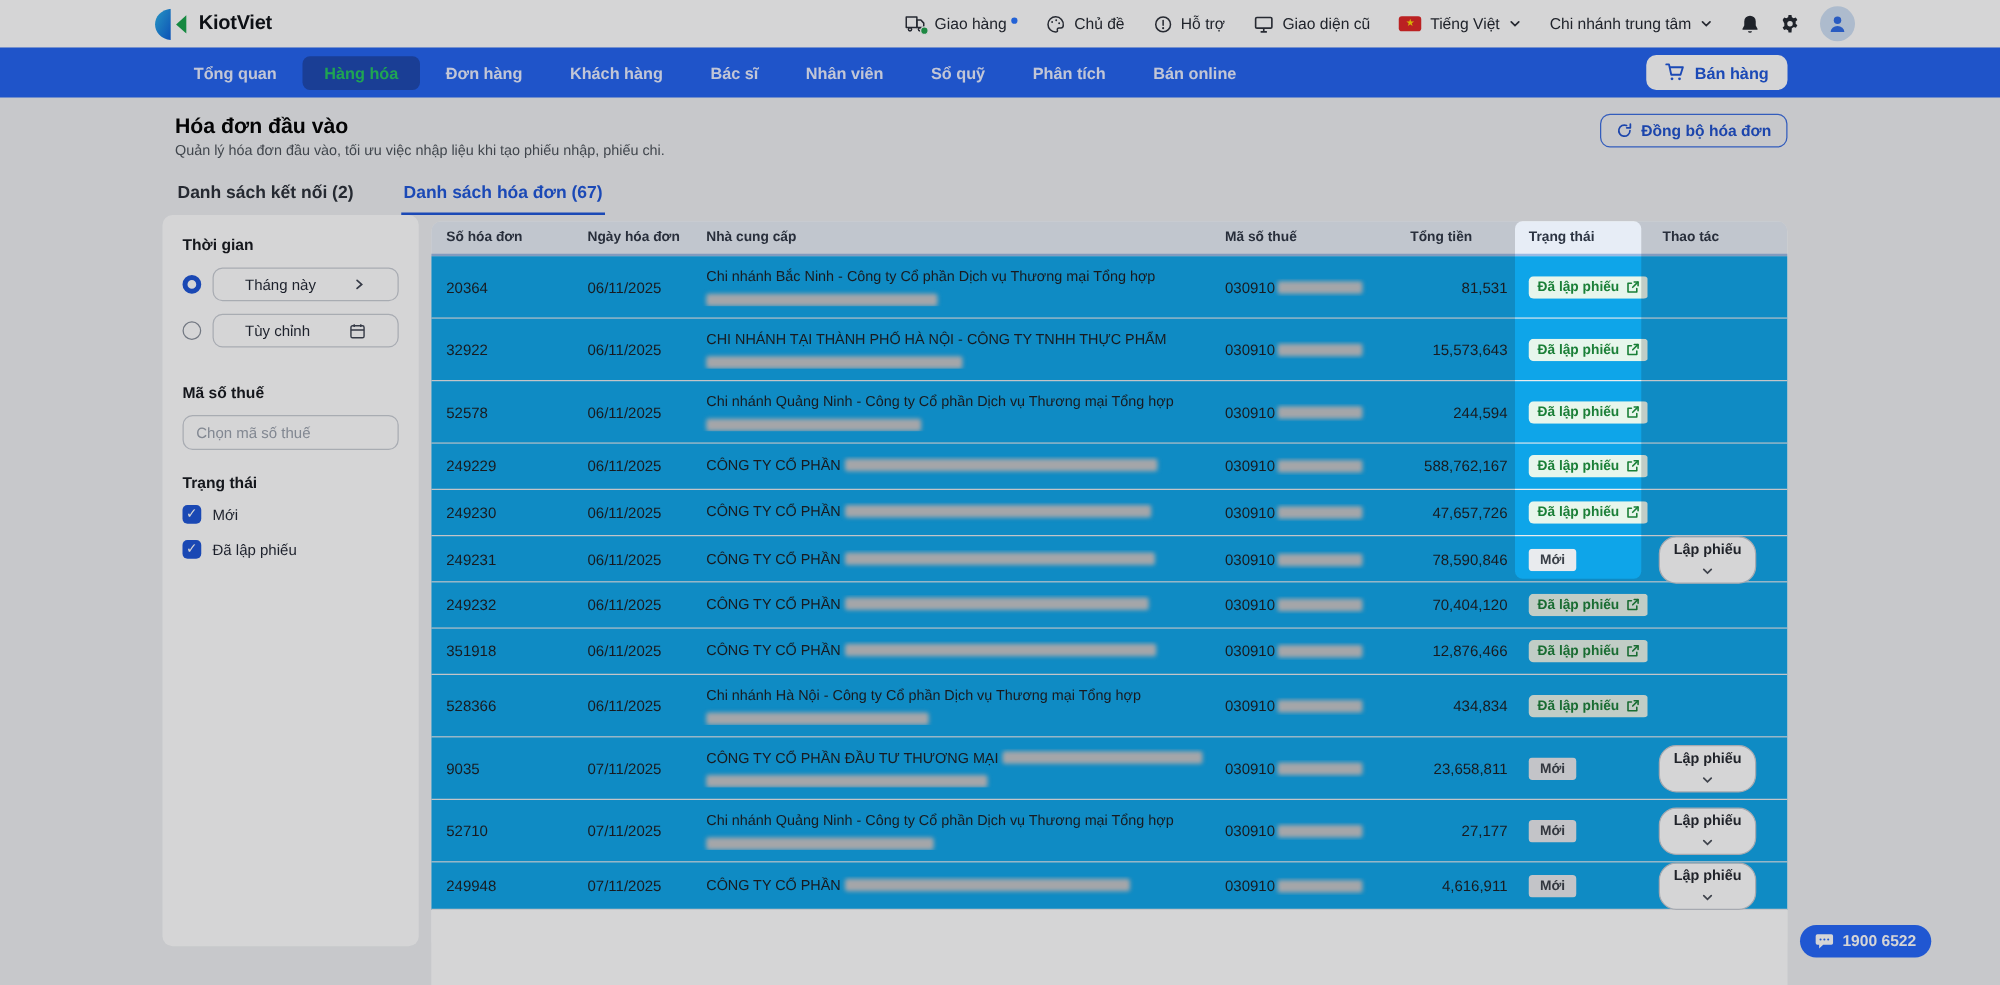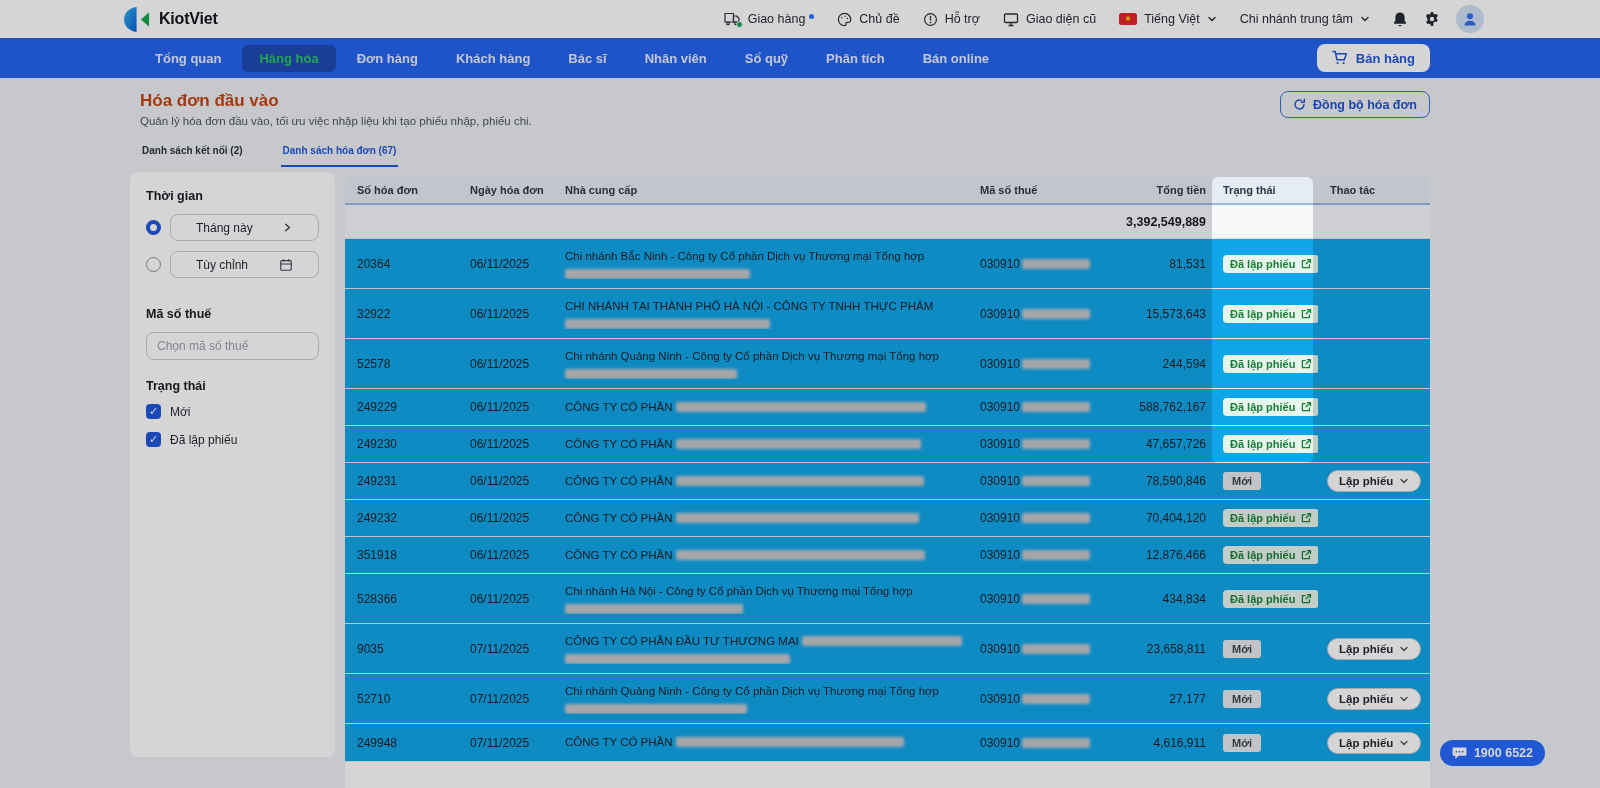--- a/index.html
+++ b/index.html
@@ -23,27 +23,27 @@
 
   
   .nav { height:40px; background:#2162f0; display:flex; align-items:center; padding:0 170px 0 138px; }
   .nav-items { display:flex; align-items:center; gap:4px; }
   .nav-item { color:#e8edff; font-size:13px; font-weight:600; padding:6px 17px; border-radius:6px; cursor:pointer; white-space:nowrap; }
   .nav-item.active { background:#1b47b0; color:#22c55e; }
   .sell-btn { margin-left:auto; background:#ffffff; color:#1d55d8; border:none; height:28px; padding:0 15px; border-radius:8px; font-size:13px; font-weight:700; display:inline-flex; align-items:center; gap:8px; cursor:pointer; font-family:inherit; }
 
   
   .page-head { display:flex; align-items:flex-start; padding:13px 170px 0 140px; }
-  .page-title { font-size:17px; font-weight:700; color:#c2410c; }
+  .page-title { font-size:17px; font-weight:700; color:#000000; }
   .page-sub { font-size:11.5px; color:#4b5158; margin-top:4px; }
   .sync-btn { margin-left:auto; background:transparent; border:1.5px solid #3a6ce0; color:#1e50cc; height:27px; padding:0 12px; border-radius:8px; font-size:12.5px; font-weight:700; display:inline-flex; align-items:center; gap:7px; cursor:pointer; font-family:inherit; }
 
   
   .tabs { display:flex; gap:36px; margin:14px 170px 0 140px; }
-  .tab { font-size:10px; font-weight:600; color:#2a2f37; padding:4px 2px 9px; cursor:pointer; border-bottom:2.5px solid transparent; }
+  .tab { font-size:14px; font-weight:600; color:#2a2f37; padding:4px 2px 9px; cursor:pointer; border-bottom:2.5px solid transparent; }
   .tab.active { color:#1d55d8; border-bottom-color:#1d55d8; }
 
   
   .main { position:absolute; left:130px; right:170px; top:172px; bottom:0; display:flex; gap:10px; align-items:flex-start; }
 
   
   .filter { width:205px; background:#ffffff; border-radius:8px; padding:17px 16px; height:585px; flex:none; }
   .f-head { font-size:12.5px; font-weight:700; color:#15181d; margin-bottom:11px; }
   .f-row { display:flex; align-items:center; gap:9px; margin-bottom:10px; }
   .radio { width:15px; height:15px; border-radius:50%; flex:none; cursor:pointer; }
@@ -55,33 +55,33 @@
   .f-gap { height:19px; }
   .cb-row { display:flex; align-items:center; gap:9px; margin-bottom:13px; }
   .checkbox { width:15px; height:15px; border-radius:4px; background:#1b53d6; color:#fff; font-size:11px; line-height:15px; text-align:center; cursor:pointer; flex:none; }
   .cb-label { font-size:12px; color:#1f2430; }
 
   
   .table-card { flex:1; background:#ffffff; border-radius:8px 8px 0 0; margin-top:5px; height:611px; overflow:hidden; }
   .tr { display:grid; grid-template-columns:113px 95px 415px 132px 111px 107px 1fr; align-items:center; }
   .th-row { height:28px; background:#e7edf6; border-bottom:2px solid #99b9e3; }
   .th { font-size:11px; font-weight:700; color:#2c3442; padding-left:12px; white-space:nowrap; }
-  .th.right { text-align:right; padding-right:5px; padding-left:0; }
+  .th.right { text-align:center; padding-right:5px; padding-left:0; }
   .sum-row { height:34px; background:#f6f8fa; border-bottom:1px solid #e4e7ea; }
   .sum-total { text-align:right; padding-right:5px; font-size:12.5px; font-weight:700; color:#15181d; }
   .row { border-bottom:1px solid #e9ebee; background:#0ea5e9; font-size:12px; color:#191c21; }
   .row.h2 { height:50px; } .row.h1 { height:37px; } .row.h1b { height:38px; }
   .cell { padding-left:12px; overflow:hidden; }
   .cell.right { text-align:right; padding-right:5px; padding-left:0; }
   .supplier { font-size:11.5px; line-height:1.45; white-space:nowrap; }
   .redact { display:inline-block; height:10px; background:#c4c6c9; filter:blur(1.6px); border-radius:2px; vertical-align:-1px; }
   .redact.l2 { display:block; margin-top:5px; }
   .badge-done { display:inline-flex; align-items:center; gap:5px; background:#e7f6ec; color:#1a7f37; font-size:11px; font-weight:600; padding:3px 7px; border-radius:4px; white-space:nowrap; cursor:pointer; }
   .badge-new { display:inline-block; background:#e9ebee; color:#3a3f47; font-size:11px; font-weight:600; padding:3px 9px; border-radius:3px; cursor:default; }
-  .act-btn { display:inline-flex; align-items:center; gap:6px; background:#fff; border:1px solid #c6cad1; border-radius:14px; padding:4px 11px; font-size:11.5px; font-weight:600; color:#23272e; cursor:pointer; font-family:inherit; margin-left:9px; }
+  .act-btn { display:inline-flex; align-items:center; gap:6px; background:#fff; border:1px solid #c6cad1; border-radius:14px; padding:4px 11px; font-size:11.5px; font-weight:600; color:#23272e; cursor:pointer; font-family:inherit; margin-left:9px;flex-direction:column; }
   .partial-row { height:26px; background:#fff; }
 
   
   .spotlight { position:absolute; left:1212px; top:177px; width:101px; height:286px; border-radius:6px; box-shadow:0 0 0 2500px rgba(20,23,28,0.18); z-index:40; pointer-events:none; }
 
   
   .support-btn { position:absolute; right:55px; bottom:22px; background:#2366fa; color:#fff; border:none; height:26px; padding:0 12px; border-radius:14px; font-size:12.5px; font-weight:700; display:inline-flex; align-items:center; gap:7px; cursor:pointer; font-family:inherit; z-index:30; }
 </style>
 </head>
 <body>
@@ -278,29 +278,20 @@
   <div class="table-card">
     <div class="tr th-row">
       <div class="th">Số hóa đơn</div>
       <div class="th">Ngày hóa đơn</div>
       <div class="th">Nhà cung cấp</div>
       <div class="th">Mã số thuế</div>
       <div class="th right">Tổng tiền</div>
       <div class="th">Trạng thái</div>
       <div class="th">Thao tác</div>
     </div>
-    <div class="tr sum-row">
-      <div></div>
-        <div></div>
-        <div></div>
-        <div></div>
-      <div class="sum-total">3,392,549,889</div>
-      <div></div>
-        <div></div>
-    </div>
     <div>
         <div class="tr row h2">
           <div class="cell">20364</div>
           <div class="cell">06/11/2025</div>
           <div class="cell supplier">
             <div>Chi nhánh Bắc Ninh - Công ty Cổ phần Dịch vụ Thương mại Tổng hợp</div>
             <span class="redact l2" style="width: 185px;"></span>
           </div>
           <div class="cell">030910<span class="redact" style="width: 68px; margin-left: 2px;"></span></div>
           <div class="cell right">81,531</div>

